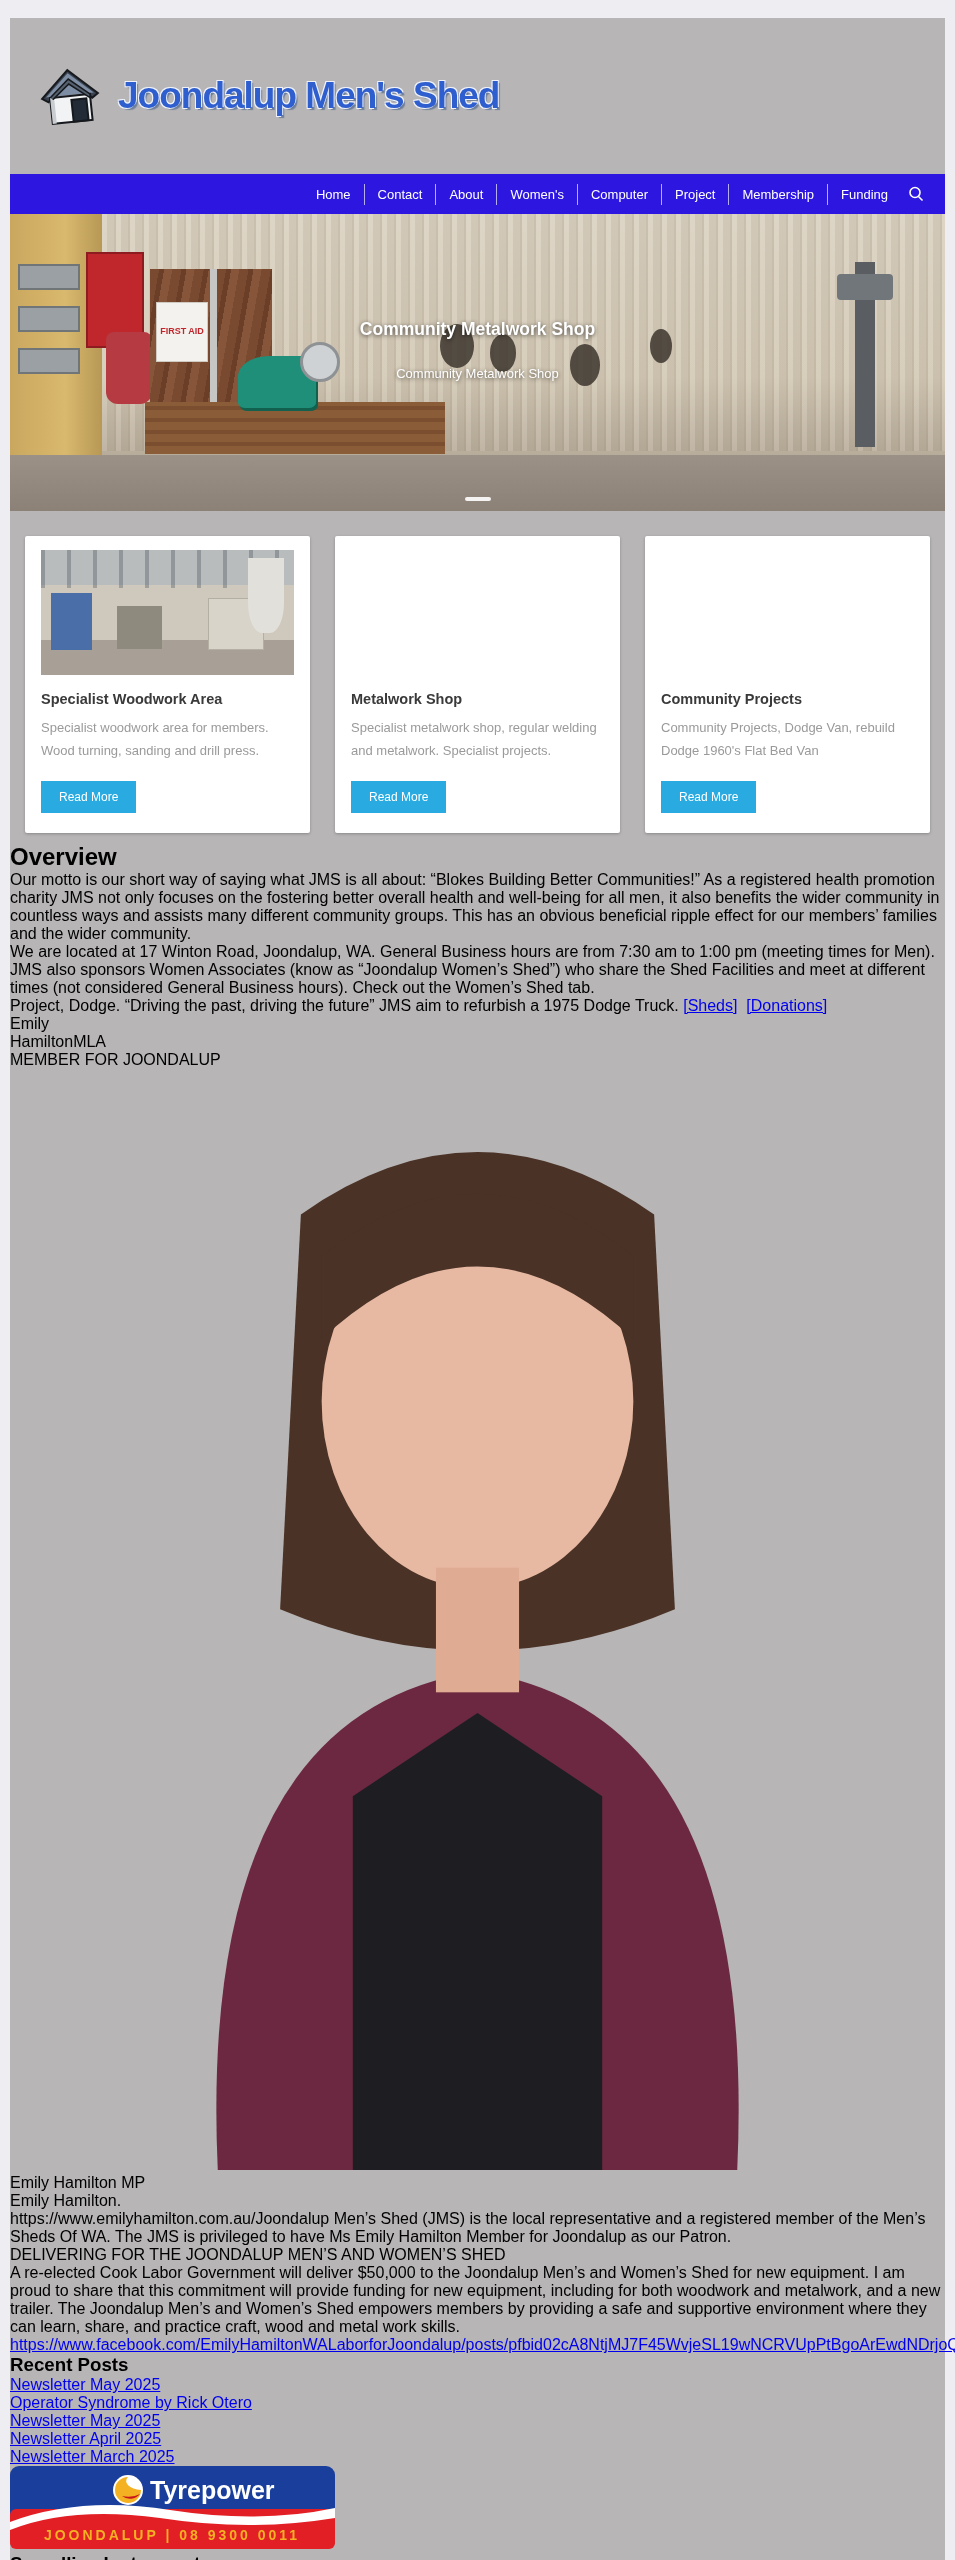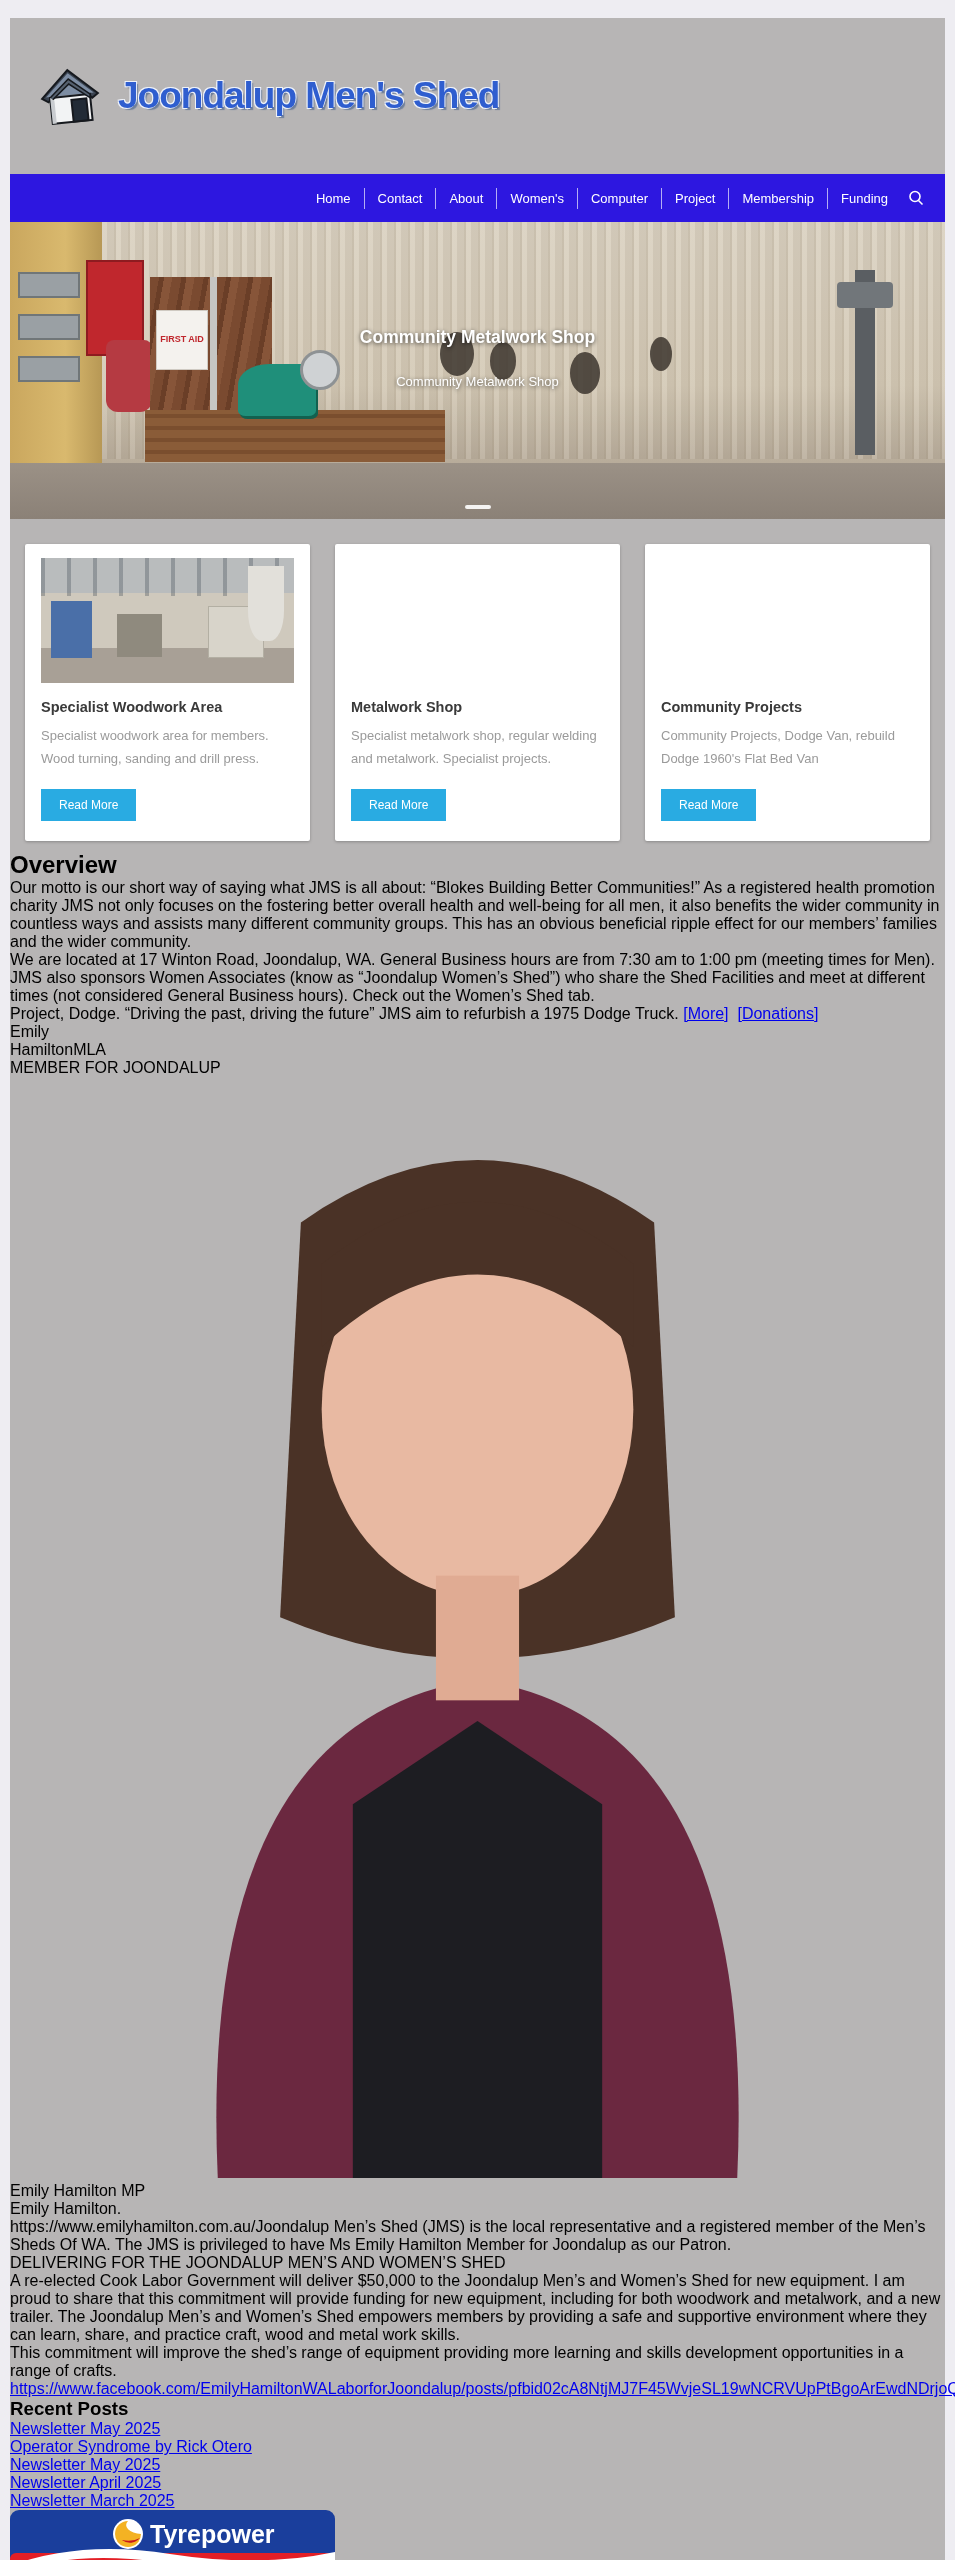--- a/index.html
+++ b/index.html
@@ -12,21 +12,21 @@
 
   
   .site-header { height: 156px; display: flex; align-items: center; padding-left: 28px; gap: 16px; }
   .site-title {
     font-size: 37px; font-weight: bold; letter-spacing: -1px;
     color: #2f5ecf;
     text-shadow: -1px -1px 0 #eef2fa, 1px -1px 0 #eef2fa, -1px 1px 0 #eef2fa, 2px 2px 1px #6f7f9a;
   }
 
   
-  .nav-bar { height: 48px; background: #2d17e0; display: flex; align-items: center; justify-content: flex-end; padding-right: 20px; }
+  .nav-bar { height: 40px; background: #2d17e0; display: flex; align-items: center; justify-content: flex-end; padding-right: 20px; }
   .nav-item {
     color: #fff; font-size: 13px; text-decoration: none; padding: 4px 13px;
     border-right: 1px solid rgba(255,255,255,0.65); line-height: 1;
   }
   .nav-item:last-of-type { border-right: none; }
   .nav-search { margin-left: 6px; display: inline-flex; cursor: pointer; }
 
   
   .hero { position: relative; height: 297px; overflow: hidden;
     background: linear-gradient(180deg, #d9d0bf 0%, #d3c8b4 55%, #b9ad9b 80%, #a29788 100%); }
@@ -221,21 +221,21 @@
     </div>
   </section>
 
   <section class="main-panel">
 
     <h2 class="overview-head">Overview</h2>
     <p class="para">Our motto is our short way of saying what JMS is all about: “Blokes Building Better Communities!” As a registered health promotion charity JMS not only focuses on the fostering better overall health and well-being for all men, it also benefits the wider community in countless ways and assists many different community groups. This has an obvious beneficial ripple effect for our members’ families and the wider community.</p>
     <p class="para">We are located at 17 Winton Road, Joondalup, WA.   General Business hours are from 7:30 am to 1:00 pm (meeting times for Men).</p>
     <p class="para">JMS also sponsors Women Associates (know as “Joondalup Women’s Shed”) who share the Shed Facilities and meet at different times (not considered General Business hours).   Check out the Women’s Shed tab.</p>
     <p class="para"><span>Project, Dodge. “Driving the past, driving the future” JMS aim to refurbish a 1975 Dodge Truck. </span>
-      <a class="inline-link" href="#">[More]</a>&nbsp;
+      <a class="inline-link" href="#">[Sheds]</a>&nbsp;
       <a class="inline-link" href="#">[Donations]</a>
     </p>
 
     <div class="two-col">
 
       <div class="col-left">
 
         <div class="emily-box">
           <div class="emily-text">
             <div class="emily-first">Emily</div>
@@ -255,21 +255,20 @@
         </div>
         <p class="figcap">Emily Hamilton MP</p>
 
         <p class="para bold">Emily Hamilton.</p>
 
         <p class="para"><span>https://www.emilyhamilton.com.au/Joondalup Men’s Shed (JMS) is the local representative and a registered member of the Men’s Sheds Of WA. The JMS is privileged to have </span><span class="bold">Ms Emily Hamilton</span><span> Member for Joondalup as our Patron.</span></p>
 
         <p class="para delivering-head">DELIVERING FOR THE JOONDALUP MEN’S AND WOMEN’S SHED</p>
 
         <p class="para" style="margin-bottom:0">A re-elected Cook Labor Government will deliver $50,000 to the Joondalup Men’s and Women’s Shed for new equipment. I am proud to share that this commitment will provide funding for new equipment, including for both woodwork and metalwork, and a new trailer.   The Joondalup Men’s and Women’s Shed empowers members by providing a safe and supportive environment where they can learn, share, and practice craft, wood and metal work skills.</p>
-        <p class="para">This commitment will improve the shed’s range of equipment providing more learning and skills development opportunities in a range of crafts.</p>
 
         <a class="fb-link" href="#">https://www.facebook.com/EmilyHamiltonWALaborforJoondalup/posts/pfbid02cA8NtjMJ7F45WvjeSL19wNCRVUpPtBgoArEwdNDrjoQBLRpA2yEAAJ4pZvHYNRTSl</a>
 
         <h3 class="recent-head">Recent Posts</h3>
         <ul class="recent-list">
           <li><a href="#">Newsletter May 2025</a></li>
           <li><a href="#">Operator Syndrome by Rick Otero</a></li>
           <li><a href="#">Newsletter May 2025</a></li>
           <li><a href="#">Newsletter April 2025</a></li>
           <li><a href="#">Newsletter March 2025</a></li>

